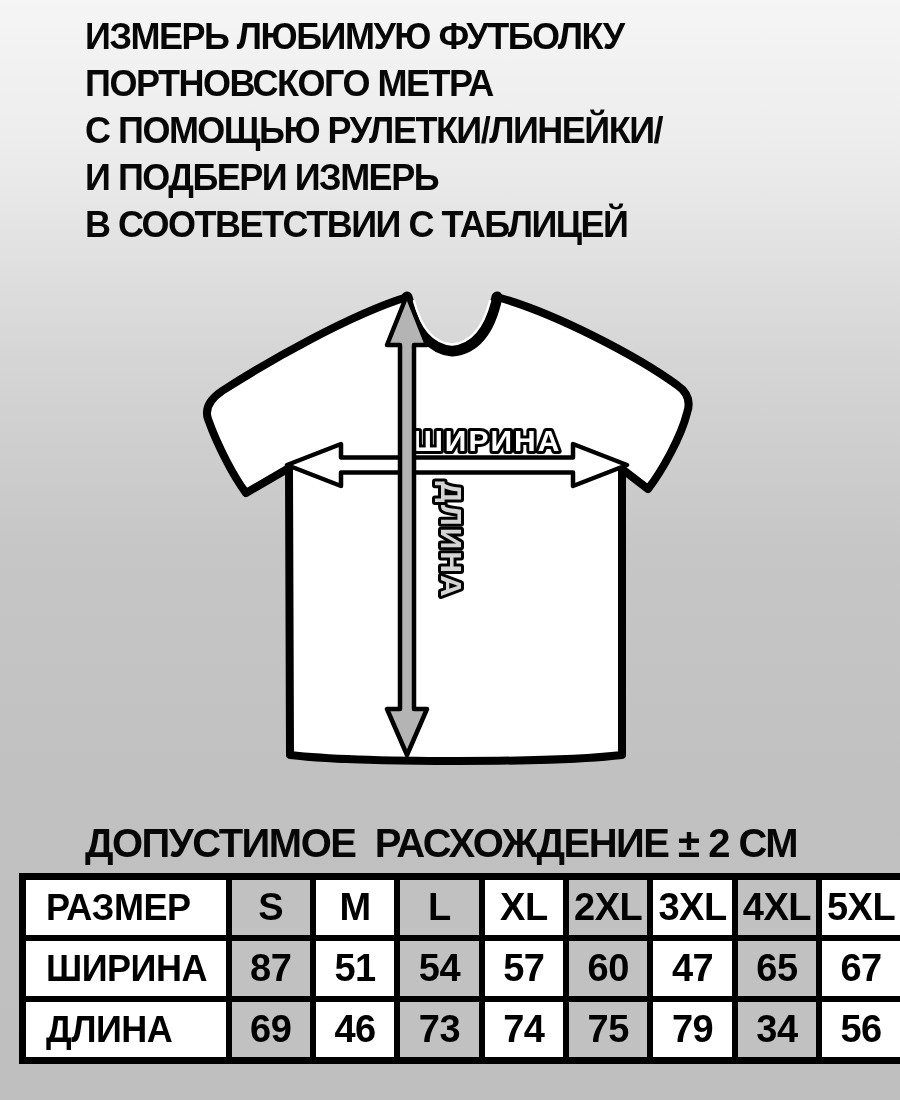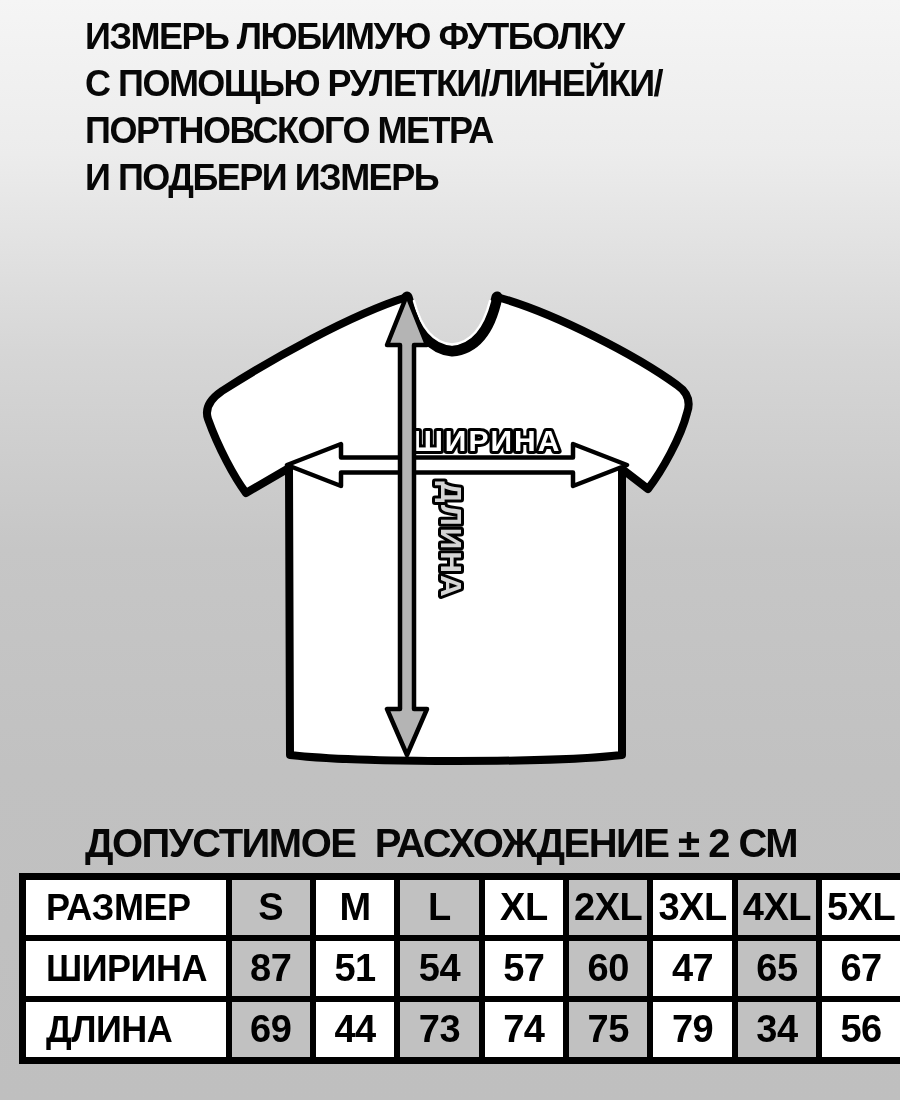--- a/index.html
+++ b/index.html
@@ -42,23 +42,24 @@
   }
   table.size-table .gray{background:#c1c1c1;}
 </style>
 </head>
 <body>
 
 <div class="page">
 
   <div class="headline">
     <div>ИЗМЕРЬ ЛЮБИМУЮ ФУТБОЛКУ</div>
+    <div>ПОРТНОВСКОГО МЕТРА</div>
     <div>С ПОМОЩЬЮ РУЛЕТКИ/ЛИНЕЙКИ/</div>
-    <div>ПОРТНОВСКОГО МЕТРА</div>
     <div>И ПОДБЕРИ ИЗМЕРЬ</div>
+    <div>В СООТВЕТСТВИИ С ТАБЛИЦЕЙ</div>
   </div>
 
   <div class="shirt-wrap">
     <svg width="530" height="510" viewBox="0 0 530 510">
 
       <path d="M 217,12
            C 160,30 82,74 32,106
            Q 13,119 18,134
            C 28,162 44,192 56,208
            L 99,183
@@ -122,21 +123,21 @@
       <td class="gray">54</td>
       <td>57</td>
       <td class="gray">60</td>
       <td>47</td>
       <td class="gray">65</td>
       <td>67</td>
     </tr>
     <tr>
       <td class="lbl">ДЛИНА</td>
       <td class="gray">69</td>
-      <td>44</td>
+      <td>46</td>
       <td class="gray">73</td>
       <td>74</td>
       <td class="gray">75</td>
       <td>79</td>
       <td class="gray">34</td>
       <td>56</td>
     </tr>
   </tbody>
     </table>
 

